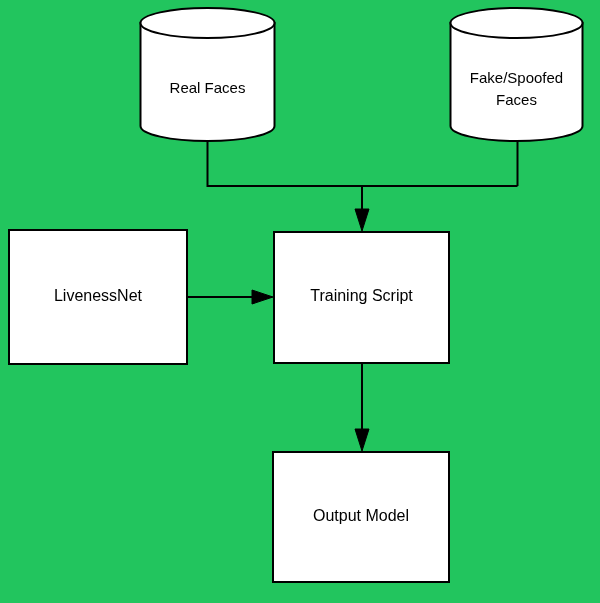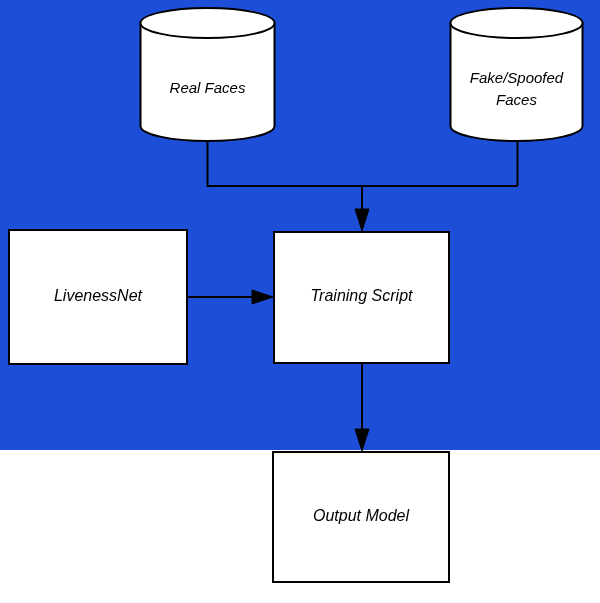--- a/index.html
+++ b/index.html
@@ -10,23 +10,22 @@
   }
   body {
     width: 600px;
     height: 603px;
     font-family: "Liberation Sans", sans-serif;
     overflow: hidden;
   }
   #diagram-canvas {
     position: relative;
     width: 600px;
-    height: 450px;
-    background: #1d4ed8;
-    font-style: italic;
+    height: 603px;
+    background: #22c55e;
   }
   #diagram-svg {
     position: absolute;
     top: 0;
     left: 0;
     width: 600px;
     height: 603px;
     display: block;
   }
   .node-shape {

